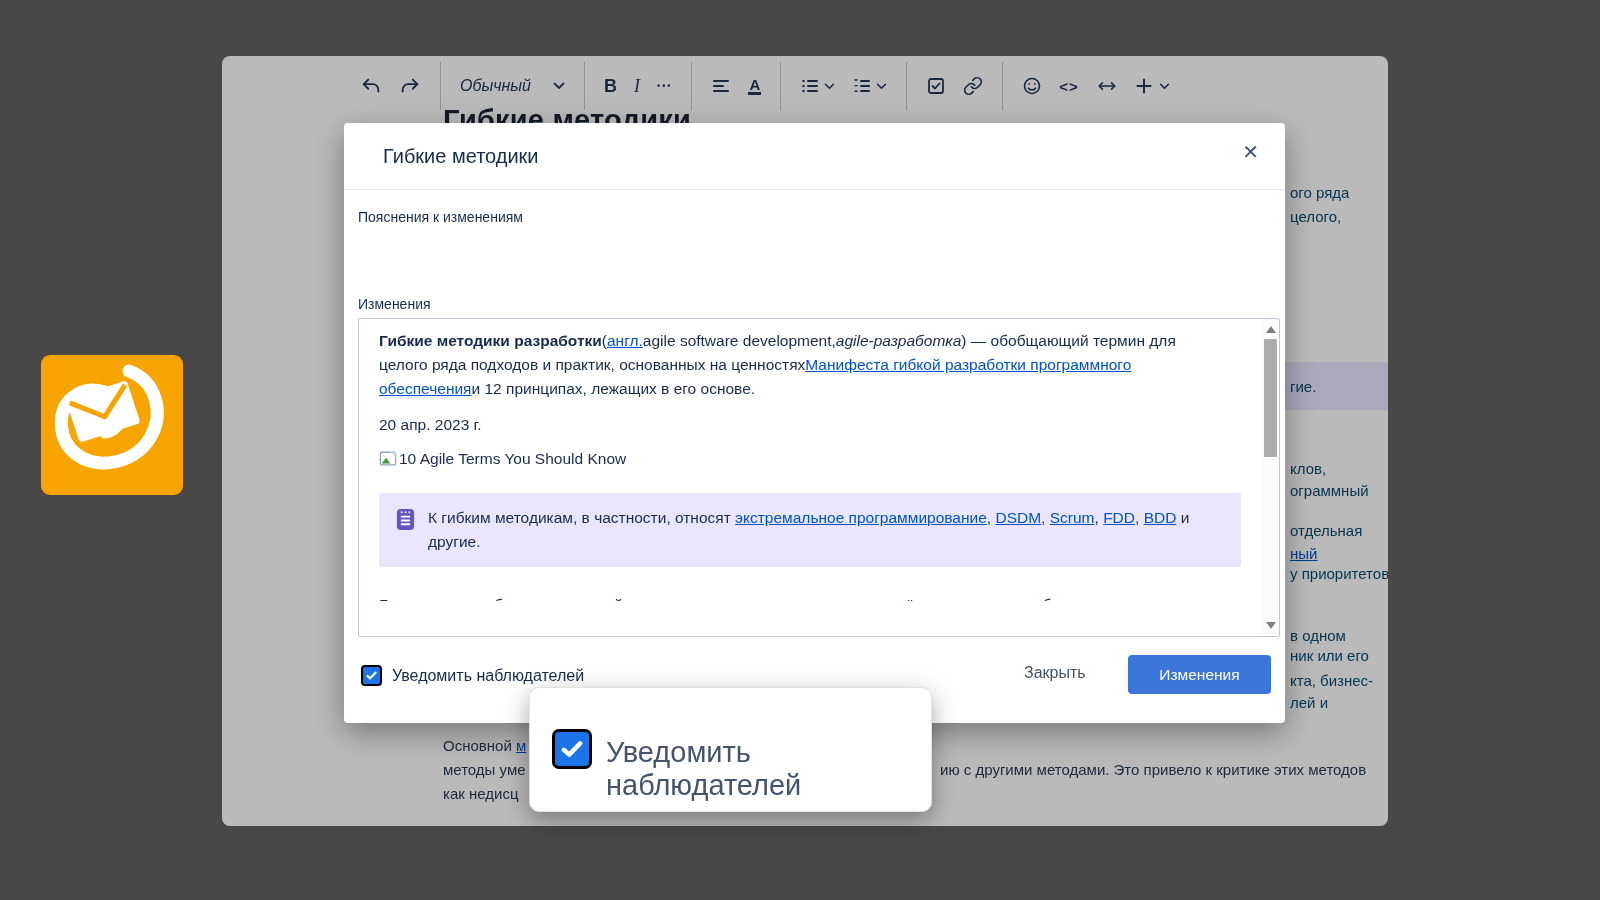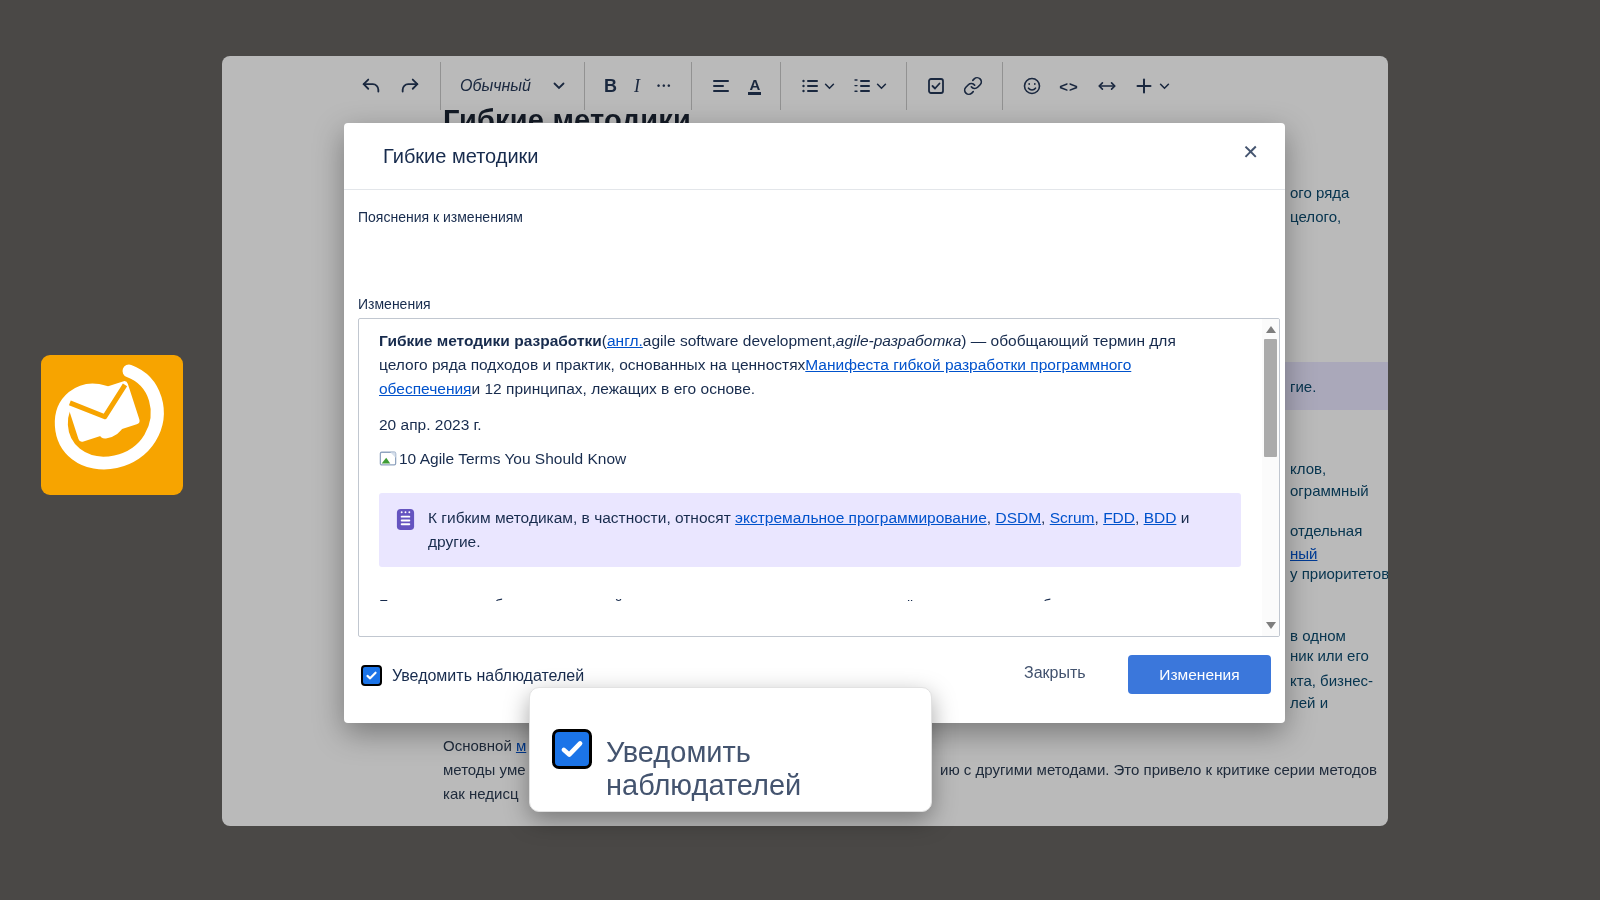--- a/index.html
+++ b/index.html
@@ -236,21 +236,21 @@
   <span class="rfrag" style="top:466px">отдельная</span>
   <span class="rfrag rlink" style="top:489px">ный</span>
   <span class="rfrag" style="top:509px">у приоритетов</span>
   <span class="rfrag" style="top:571px">в одном</span>
   <span class="rfrag" style="top:591px">ник или его</span>
   <span class="rfrag" style="top:616px">кта, бизнес-</span>
   <span class="rfrag" style="top:638px">лей и</span>
 
   <span class="bfrag" style="left:221px; top:681px"><span>Основной </span><a class="blink">м</a></span>
   <span class="bfrag" style="left:221px; top:705px">методы уме</span>
-  <span class="bfrag" style="left:718px; top:705px">ию с другими методами. Это привело к критике серии методов</span>
+  <span class="bfrag" style="left:718px; top:705px">ию с другими методами. Это привело к критике этих методов</span>
   <span class="bfrag" style="left:221px; top:729px">как недисц</span>
 </div>
 
 <div class="overlay"></div>
 
 <div class="modal">
   <div class="modal-header">
     <div class="modal-title">Гибкие методики</div>
     <button class="modal-close">✕</button>
   </div>

